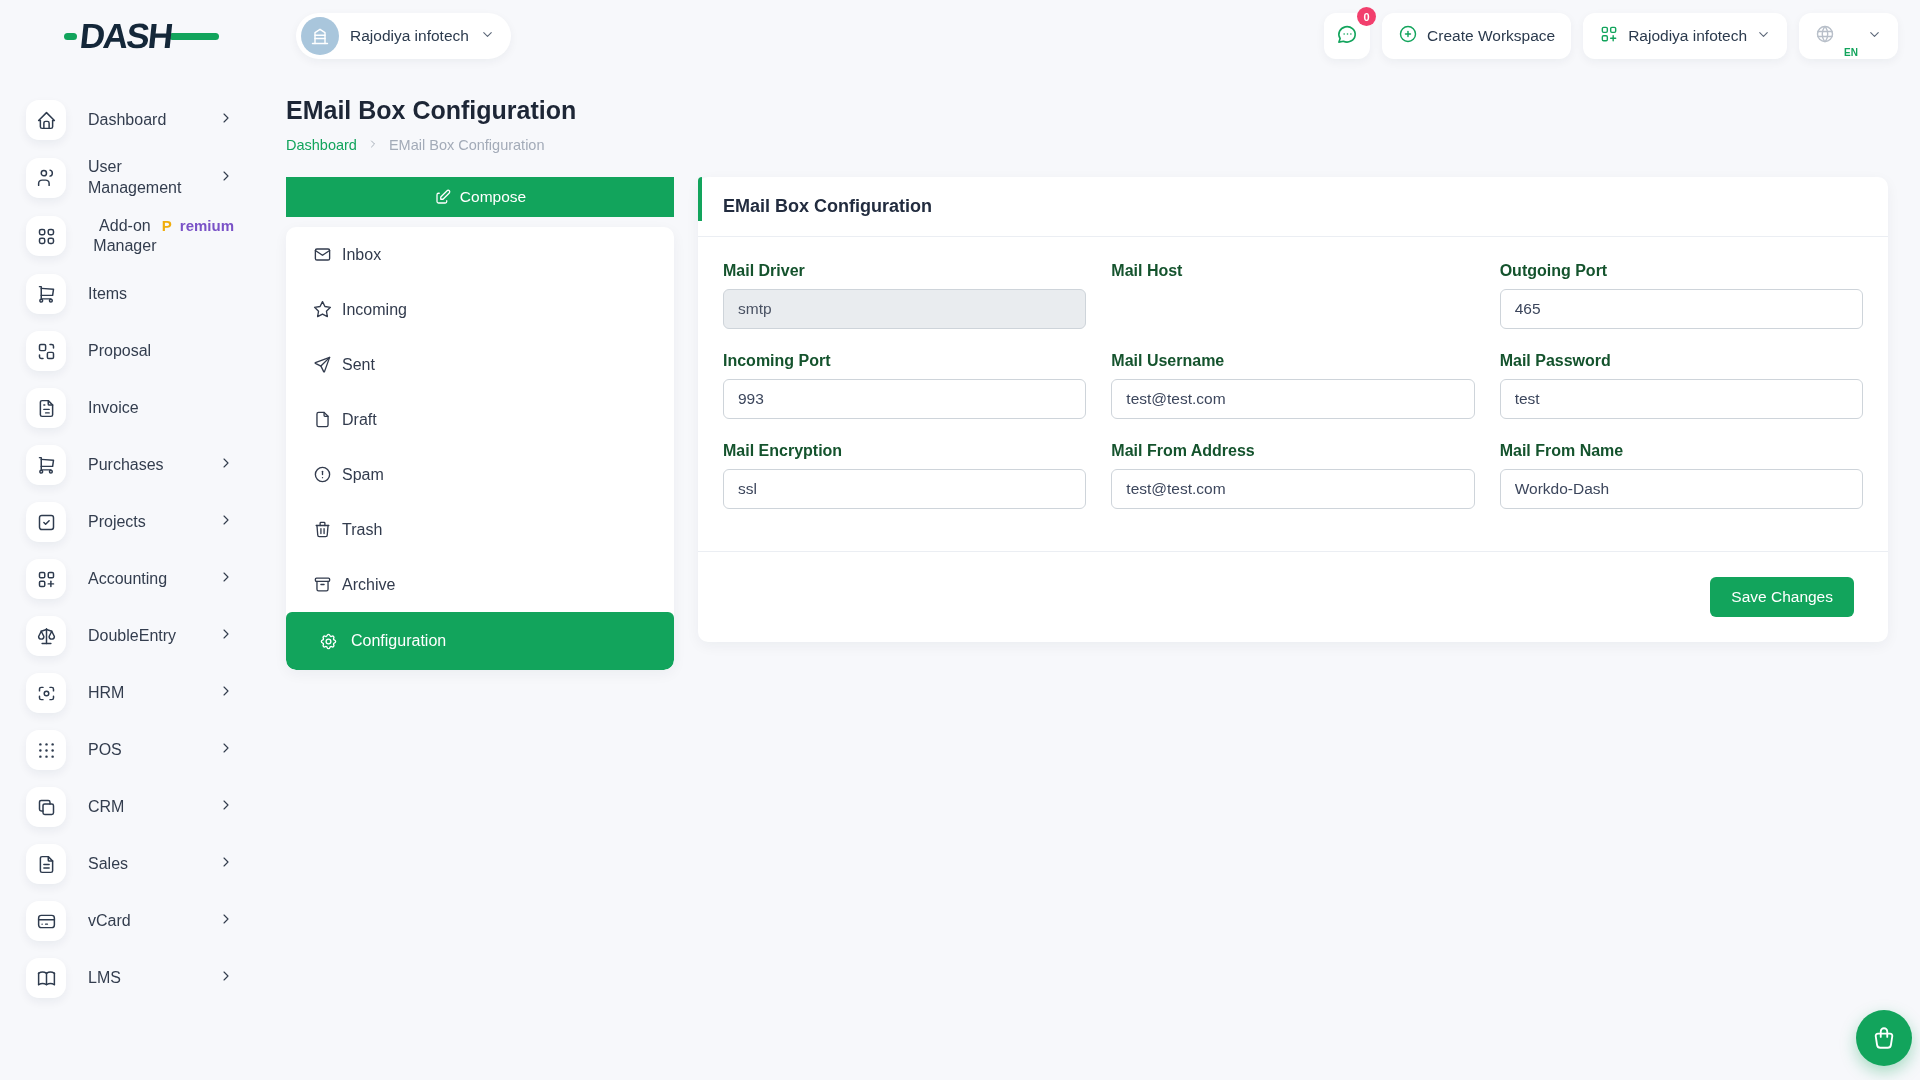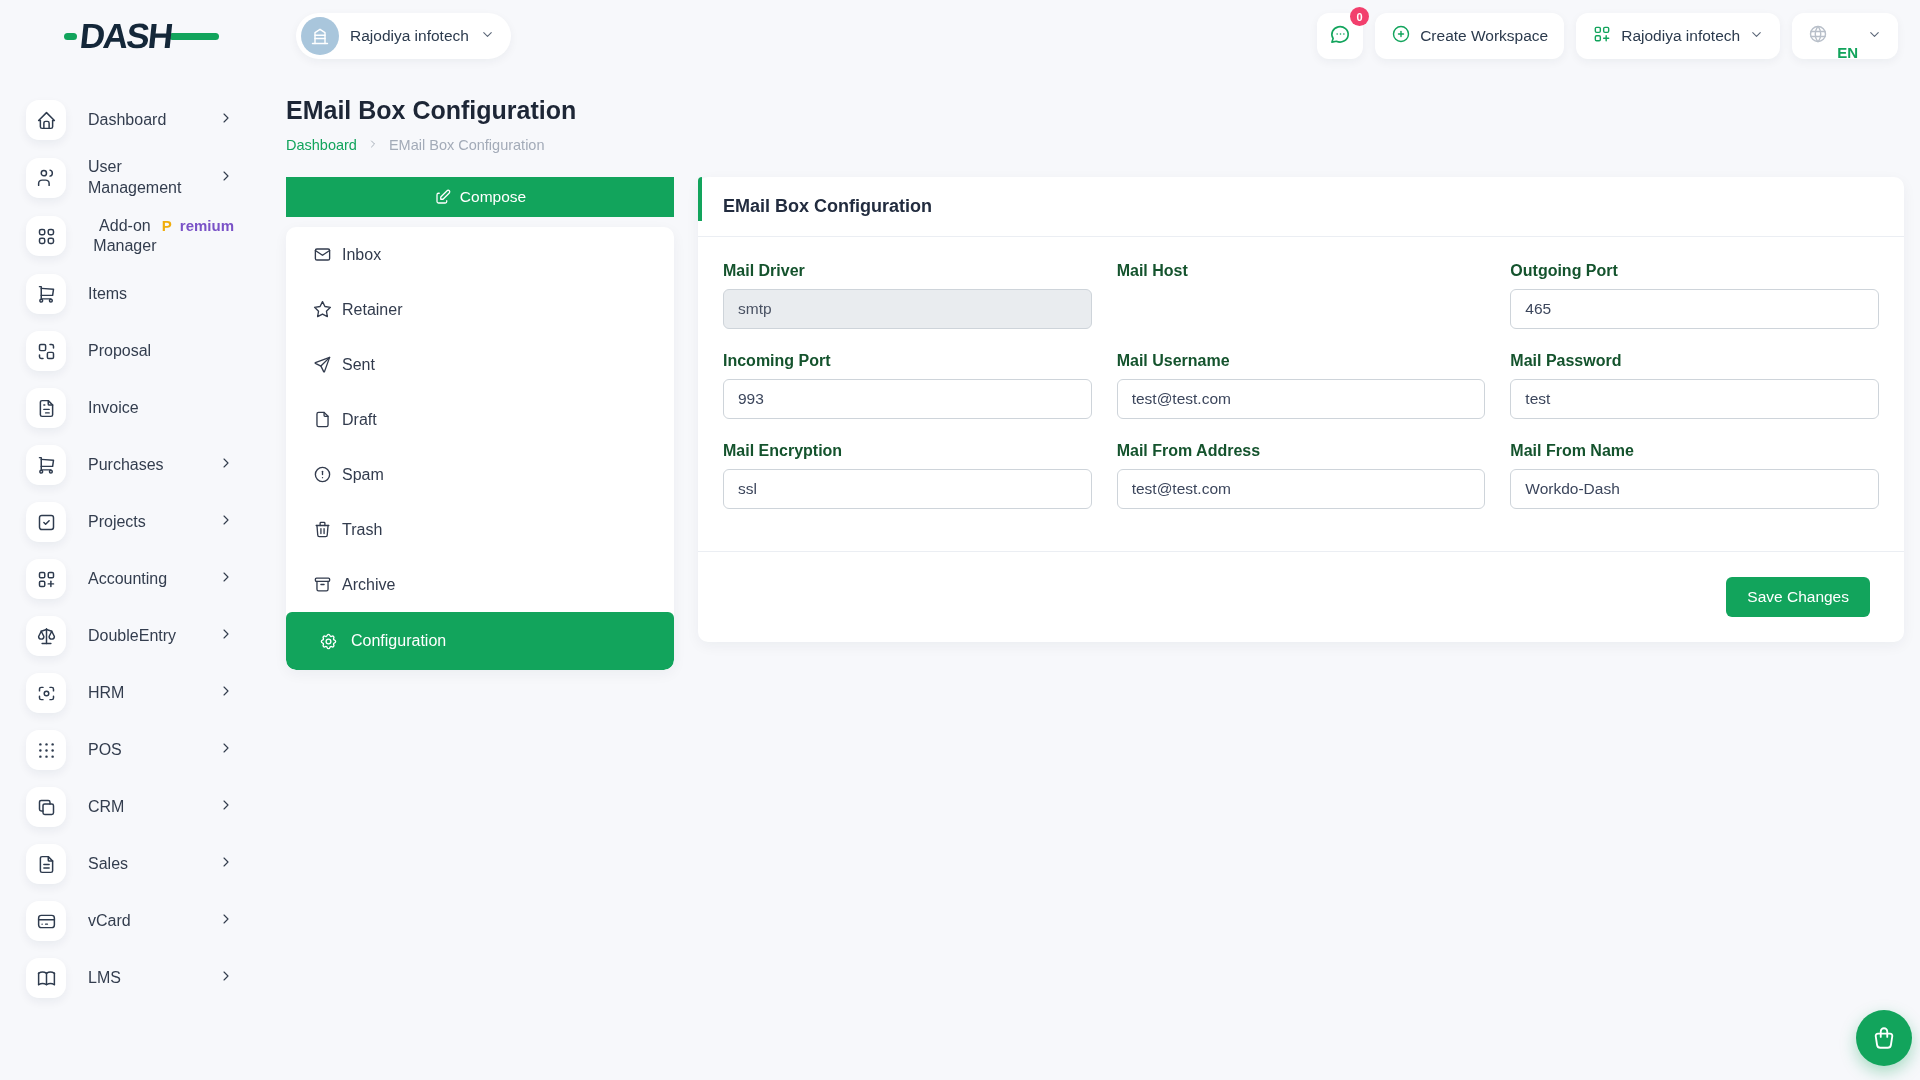--- a/index.html
+++ b/index.html
@@ -33,41 +33,41 @@
   .chat-glyph { color:var(--primary,#12a45c); }
   .chat-glyph .svg-icon { width:23px; height:23px; }
   .badge {
     position:absolute; top:-6px; right:-6px; min-width:19px; height:19px; padding:0 5px;
     background:var(--badge-pink,#f23f6d); color:#fff; font-size:11px; font-weight:700;
     border-radius:10px; display:flex; align-items:center; justify-content:center;
   }
   .action-pill { padding:0 16px; gap:9px;align-items:center; }
   .green-ic { color:var(--primary,#12a45c); }
   .gray-ic { color:#b8bfc9; }
-  .lang-label { font-size:15px; font-weight:700; color:var(--primary,#12a45c);margin-top:32px; }
+  .lang-label { font-size:10px; font-weight:700; color:var(--primary,#12a45c);margin-top:32px; }
 
   
   .layout { display:flex; align-items:flex-start; }
   .sidebar { width:286px; flex-shrink:0; padding:28px 0 0 26px; }
   .side-item { display:flex; align-items:center; width:208px; margin-bottom:17px; min-height:40px; cursor:pointer; }
   .side-icon {
     width:40px; height:40px; background:#fff; border-radius:13px; flex-shrink:0;
     display:flex; align-items:center; justify-content:center; color:#2e3b4e;
     box-shadow:0 4px 10px rgba(25,39,62,0.06);
   }
   .side-icon .svg-icon { width:21px; height:21px; }
   .side-label { margin-left:22px; font-size:16px; color:#333d4e; line-height:1.3; }
   .side-label.stacked { display:inline-flex; flex-direction:row; text-align:center; }
   .side-sub { font-size:15px; font-weight:700; }
   .sub-first { color:var(--premium-gold,#f0ad0c); }
   .sub-rest { color:var(--premium-purple,#7a52c7);margin-left:8px; }
   .side-chevron { margin-left:auto; color:#323c4d; }
   .side-chevron .svg-icon { width:16px; height:16px; }
 
-  .main { flex:1; padding-right:16px; min-width:0; }
+  .main { flex:1; padding-right:32px; min-width:0; }
   .page-title { font-size:25px; font-weight:700; color:#1d2636; margin:24px 0 0; }
   .breadcrumb { margin-top:12px; display:flex; align-items:center; gap:10px; font-size:14.5px; }
   .crumb-link { color:var(--primary,#12a45c); cursor:pointer; }
   .crumb-sep { color:#9aa3ad; }
   .crumb-sep .svg-icon { width:12px; height:12px; }
   .crumb-current { color:#a3abb8; }
 
   .content-row { display:flex; gap:24px; margin-top:24px; align-items:flex-start; }
 
   
@@ -530,21 +530,21 @@
                 </svg>
               </span>
               <span>Inbox</span>
             </div>
             <div class="folder">
               <span class="svg-icon">
                 <svg viewBox="0 0 24 24" width="100%" height="100%" fill="none" stroke="currentColor" stroke-width="1.7" stroke-linecap="round" stroke-linejoin="round">
                   <path d="M12 17.75l-6.172 3.245l1.179-6.873l-5-4.867l6.9-1l3.086-6.253l3.086 6.253l6.9 1l-5 4.867l1.179 6.873z"></path>
                 </svg>
               </span>
-              <span>Retainer</span>
+              <span>Incoming</span>
             </div>
             <div class="folder">
               <span class="svg-icon">
                 <svg viewBox="0 0 24 24" width="100%" height="100%" fill="none" stroke="currentColor" stroke-width="1.7" stroke-linecap="round" stroke-linejoin="round">
                   <path d="M10 14l11-11"></path>
                   <path d="M21 3l-6.5 18a.55 .55 0 0 1-1 0l-3.5-7l-7-3.5a.55 .55 0 0 1 0-1l18-6.5"></path>
                 </svg>
               </span>
               <span>Sent</span>
             </div>

